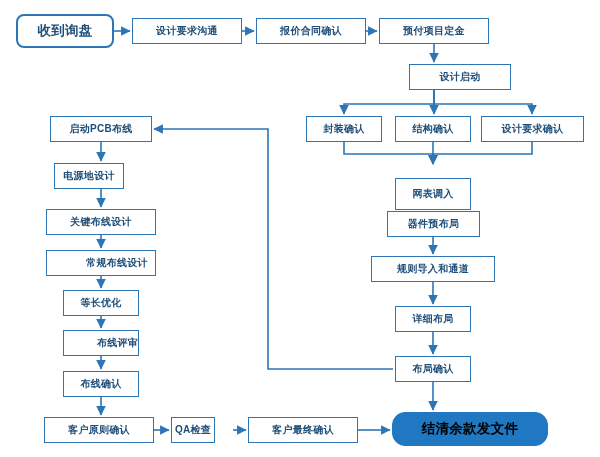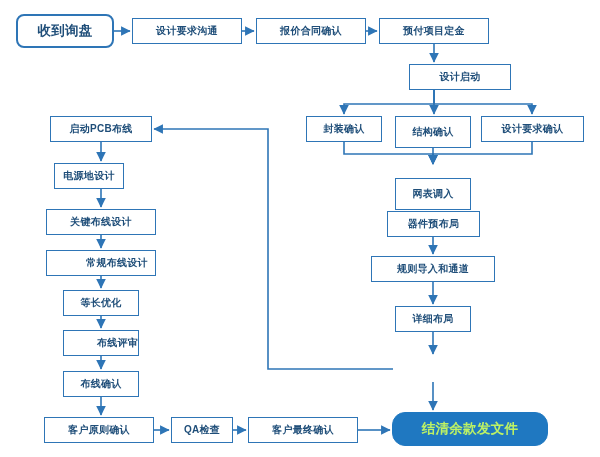--- a/index.html
+++ b/index.html
@@ -32,21 +32,21 @@
     letter-spacing: 0.3px;
     white-space: nowrap;
   }
   .node.rounded {
     border-radius: 8px;
     border-width: 2px;
   }
   .node.filled {
     background: #1f78c1;
     border: 1px solid #1f78c1;
-    color: #bef264;
+    color: #000000;
     border-radius: 13px;
     font-size: 13.5px;
   }
   .node.start {
     font-size: 13.5px;
   }
   svg.wires {
     position: absolute;
     left: 0;
     top: 0;
@@ -122,21 +122,21 @@
   </div>
 
   <div class="node" style="left:393px; top:64px; width:102px; height:26px;margin-left:16px;">
     <span>设计启动</span>
   </div>
 
   <div class="node" style="left:306px; top:116px; width:76px; height:26px;">
     <span>封装确认</span>
   </div>
 
-  <div class="node" style="left:395px; top:116px; width:76px; height:32px;">
+  <div class="node" style="left:395px; top:116px; width:76px; height:26px;">
     <span>结构确认</span>
   </div>
 
   <div class="node" style="left:481px; top:116px; width:103px; height:26px;">
     <span>设计要求确认</span>
   </div>
 
   <div class="node" style="left:395px; top:178px; width:76px; height:32px;">
     <span>网表调入</span>
   </div>
@@ -146,20 +146,23 @@
   </div>
 
   <div class="node" style="left:371px; top:256px; width:124px; height:26px;">
     <span>规则导入和通道</span>
   </div>
 
   <div class="node" style="left:395px; top:306px; width:76px; height:26px;">
     <span>详细布局</span>
   </div>
 
+  <div class="node" style="left:395px; top:356px; width:76px; height:26px;">
+    <span>布局确认</span>
+  </div>
 
   <div class="node" style="left:50px; top:116px; width:102px; height:26px;">
     <span>启动PCB布线</span>
   </div>
 
   <div class="node" style="left:54px; top:163px; width:70px; height:26px;font-family:Liberation Mono, monospace;">
     <span>电源地设计</span>
   </div>
 
   <div class="node" style="left:46px; top:209px; width:110px; height:26px;">
@@ -179,21 +182,21 @@
   </div>
 
   <div class="node" style="left:63px; top:371px; width:76px; height:26px;font-family:Liberation Mono, monospace;">
     <span>布线确认</span>
   </div>
 
   <div class="node" style="left:44px; top:417px; width:110px; height:26px;">
     <span>客户原则确认</span>
   </div>
 
-  <div class="node" style="left:171px; top:417px; width:62px; height:26px;">
+  <div class="node" style="left:171px; top:417px; width:44px; height:26px;">
     <span>QA检查</span>
   </div>
 
   <div class="node" style="left:248px; top:417px; width:110px; height:26px;">
     <span>客户最终确认</span>
   </div>
 
   <div class="node filled" style="left:392px; top:412px; width:156px; height:34px;">
     <span>结清余款发文件</span>
   </div>

